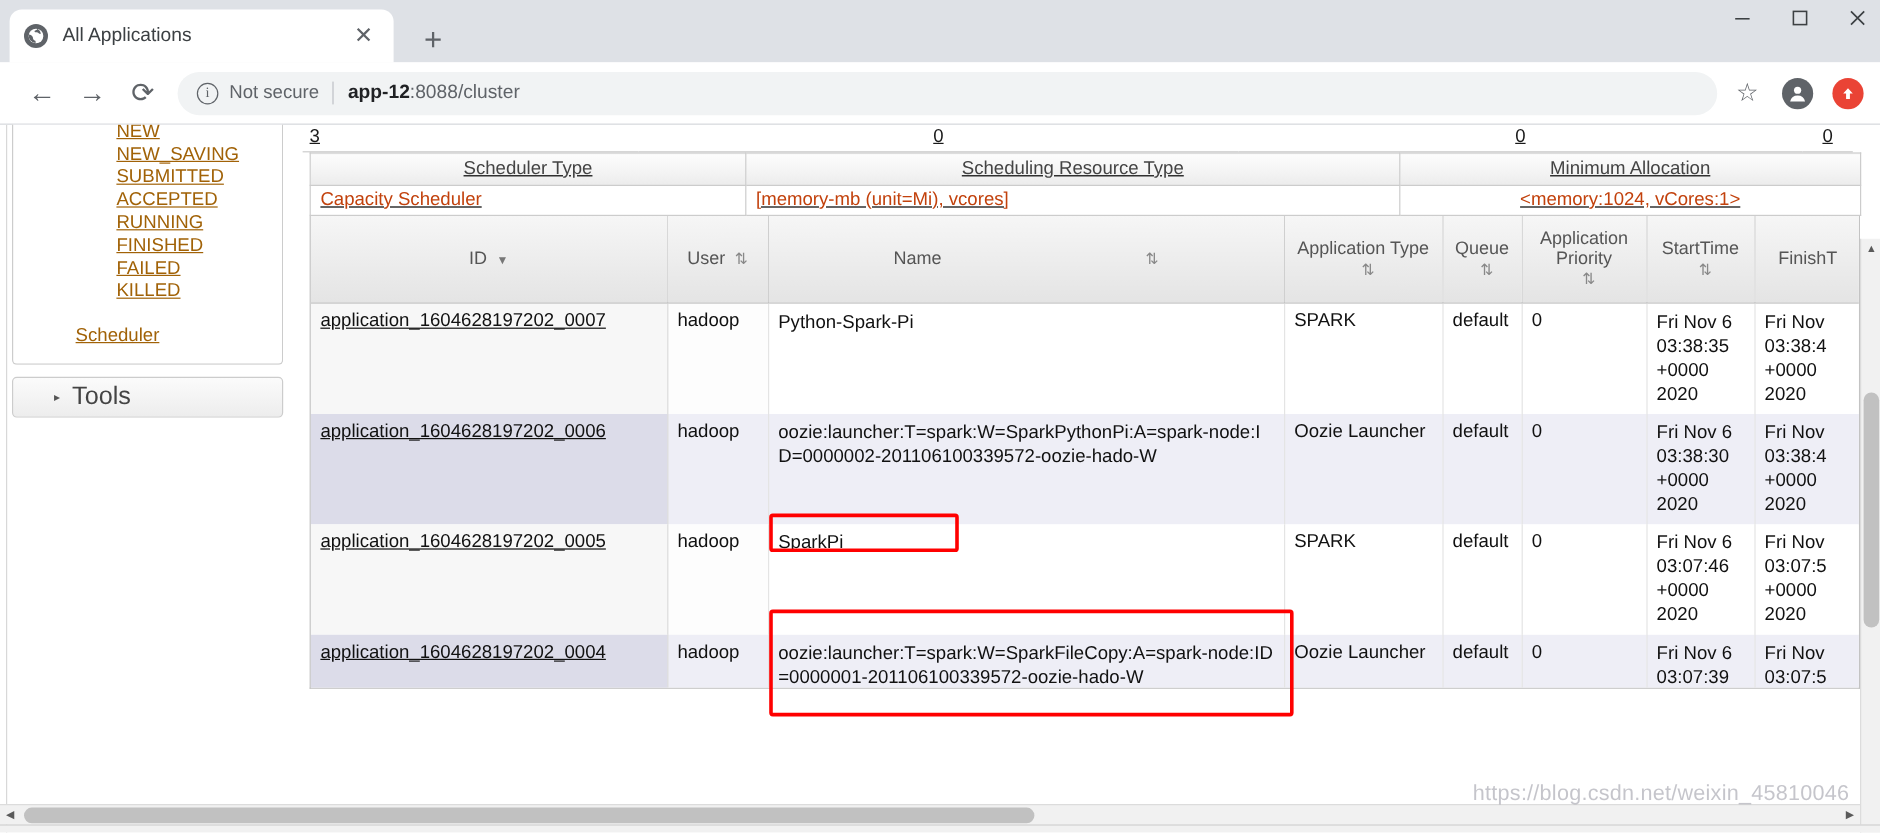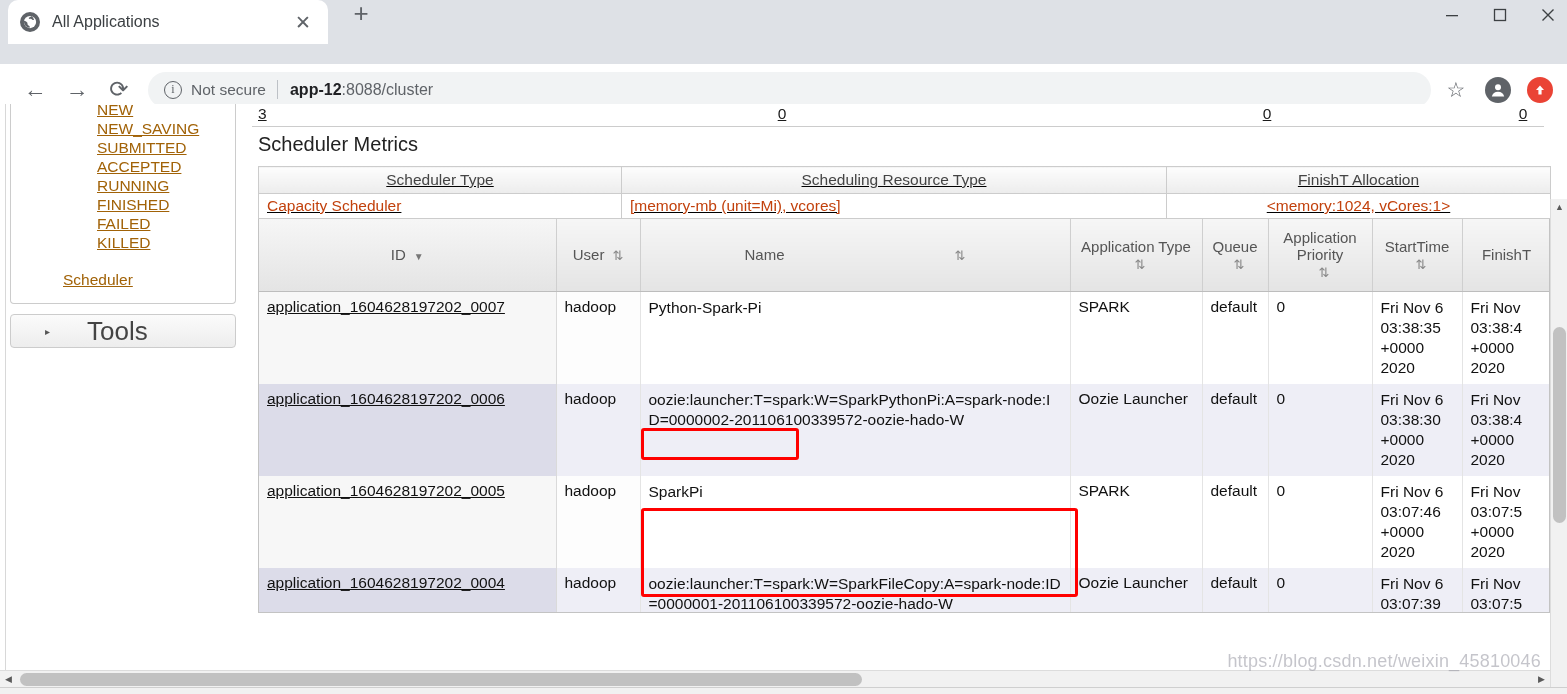--- a/index.html
+++ b/index.html
@@ -8,23 +8,24 @@
     width: 1567px; height: 694px;
     overflow: hidden;
     background: #ffffff;
     font-family: "Liberation Sans", sans-serif;
   }
 
   
   .browser { width: 1567px; height: 694px; position: relative; background:#fff; }
 
   .tabstrip {
-    height: 64px;
+    height: 52px;
     background: #dee1e6;
     display: flex;
+    align-items: flex-end;
     position: relative;
   }
   .tab {
     margin-left: 8px;
     width: 320px; height: 44px;
     background: #ffffff;
     border-radius: 10px 10px 0 0;
     display: flex; align-items: center;
     padding: 0 12px;
     position: relative;
@@ -134,21 +135,21 @@
   .tools-box {
     margin-top: 10px;
     border: 1px solid #ccc;
     border-radius: 4px;
     background: linear-gradient(#fbfbfb, #ededed);
     height: 34px;
     display: flex; align-items: center;
     padding-left: 34px;
   }
   .tools-arrow { font-size: 10px; color: #555; margin-right: 10px; }
-  .tools-label { font-size: 26px; color: #444; margin-left: 27px; }
+  .tools-label { font-size: 21px; color: #444; }
 
   
   .main {
     position: absolute;
     left: 252px; top: 0;
     width: 1302px; height: 590px;
     overflow: hidden;
   }
 
   .toprow-table {
@@ -436,33 +437,32 @@
         <tbody>
           <tr>
             <td class="l"><a href="#">3</a></td>
             <td><a href="#">0</a></td>
             <td><a href="#">0</a></td>
             <td><a href="#">0</a></td>
           </tr>
         </tbody>
       </table>
 
-      <div class="section-title">Scheduler Metrics</div>
 
       <table class="metrics">
         <colgroup>
             <col style="width:363px">
             <col style="width:545px">
             <col style="width:384px">
           </colgroup>
         <thead>
           <tr>
             <th>Scheduler Type</th>
             <th>Scheduling Resource Type</th>
-            <th>FinishT Allocation</th>
+            <th>Minimum Allocation</th>
           </tr>
         </thead>
         <tbody>
           <tr>
             <td>Capacity Scheduler</td>
             <td>[memory-mb (unit=Mi), vcores]</td>
             <td class="c">&lt;memory:1024, vCores:1&gt;</td>
           </tr>
         </tbody>
       </table>

